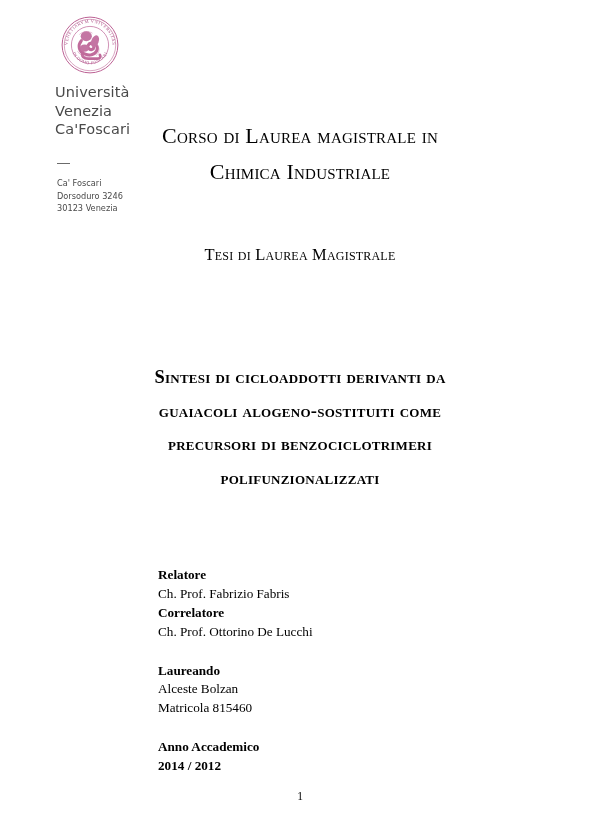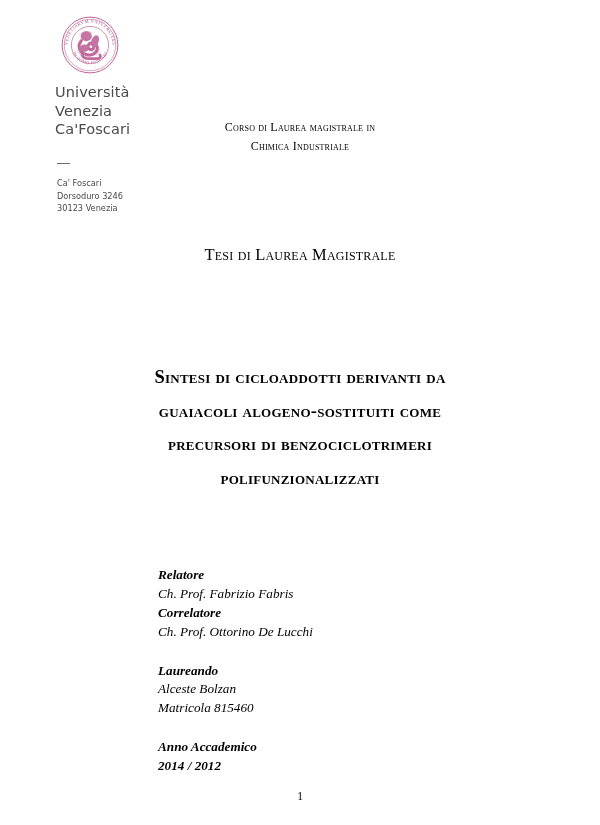--- a/index.html
+++ b/index.html
@@ -59,21 +59,21 @@
     line-height: 1.52;
     color: #4a4a4a;
   }
   .address div { white-space: nowrap; }
   .course-block {
     position: absolute;
     left: 100px;
     top: 118px;
     width: 400px;
     text-align: center;
-    font-size: 12px;
+    font-size: 22px;
     line-height: 1.62;
     letter-spacing: 0.2px;
   }
   .course-block div { font-variant: small-caps; }
 
   .tesi-block {
     position: absolute;
     left: 100px;
     top: 245px;
     width: 400px;
@@ -98,21 +98,20 @@
   .title-block div { font-variant: small-caps; }
 
   
   .credits {
     position: absolute;
     left: 158px;
     top: 566px;
     width: 330px;
     font-size: 13.2px;
     line-height: 1.43;
-    font-style: italic;
   }
   .credits .b { font-weight: bold; }
   .credits .gap { height: 20px; }
 
   
   .folio {
     position: absolute;
     left: 0;
     top: 790px;
     width: 600px;

